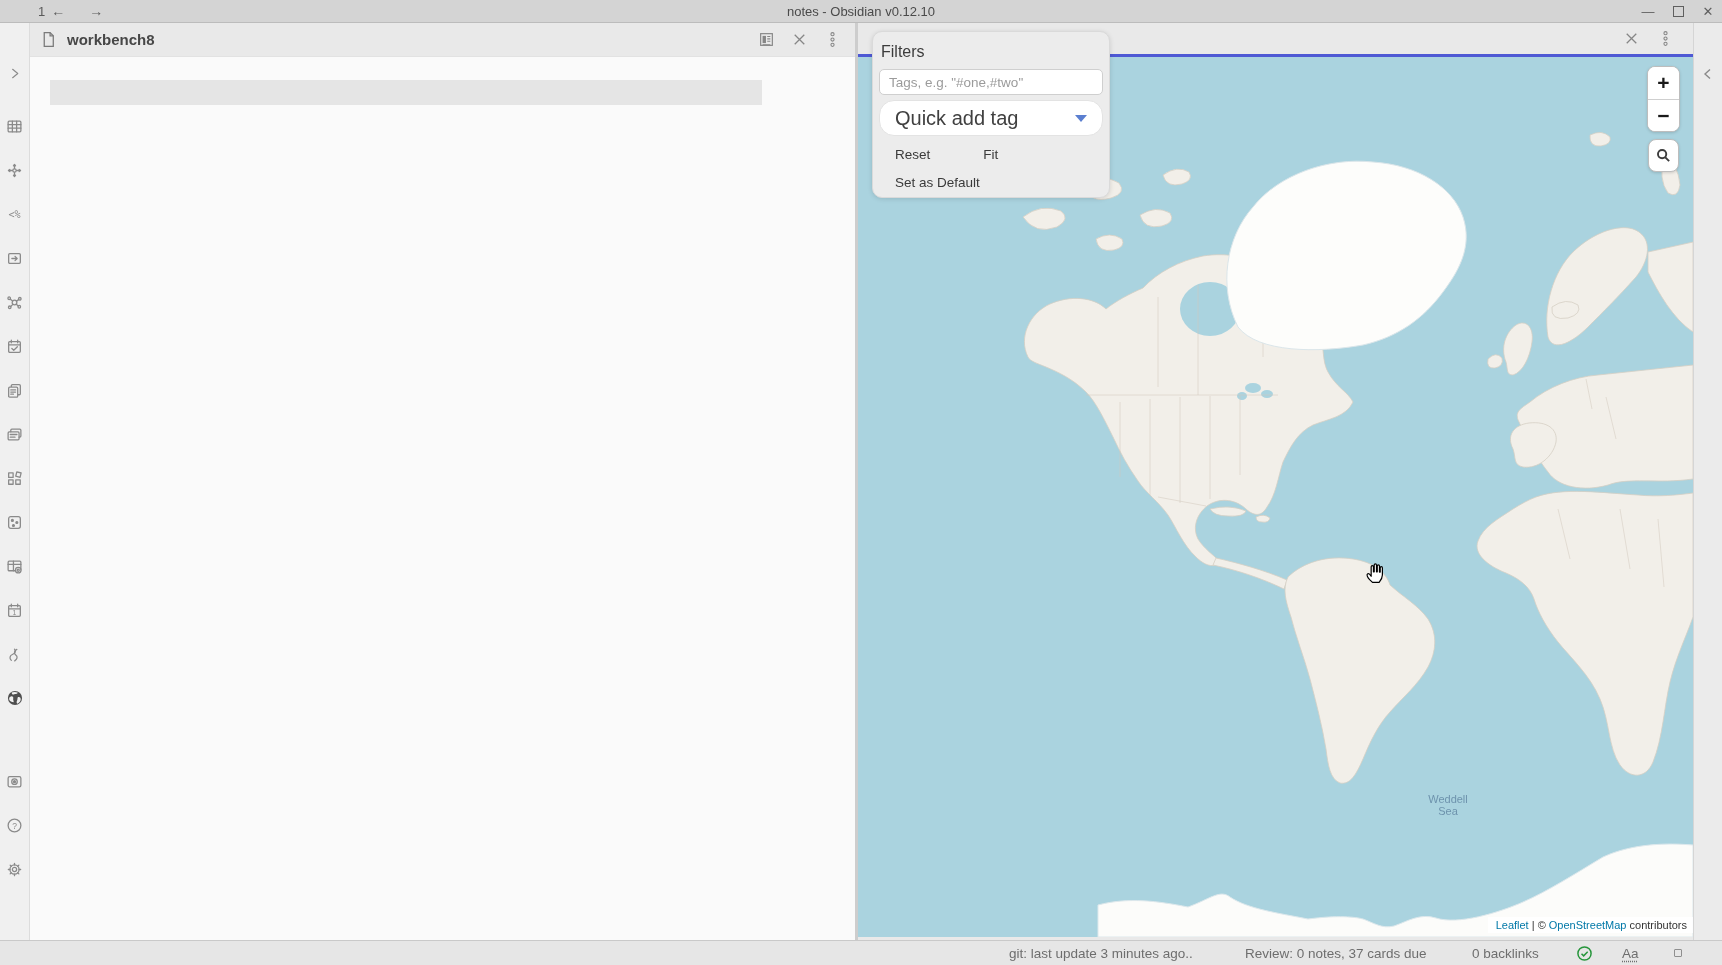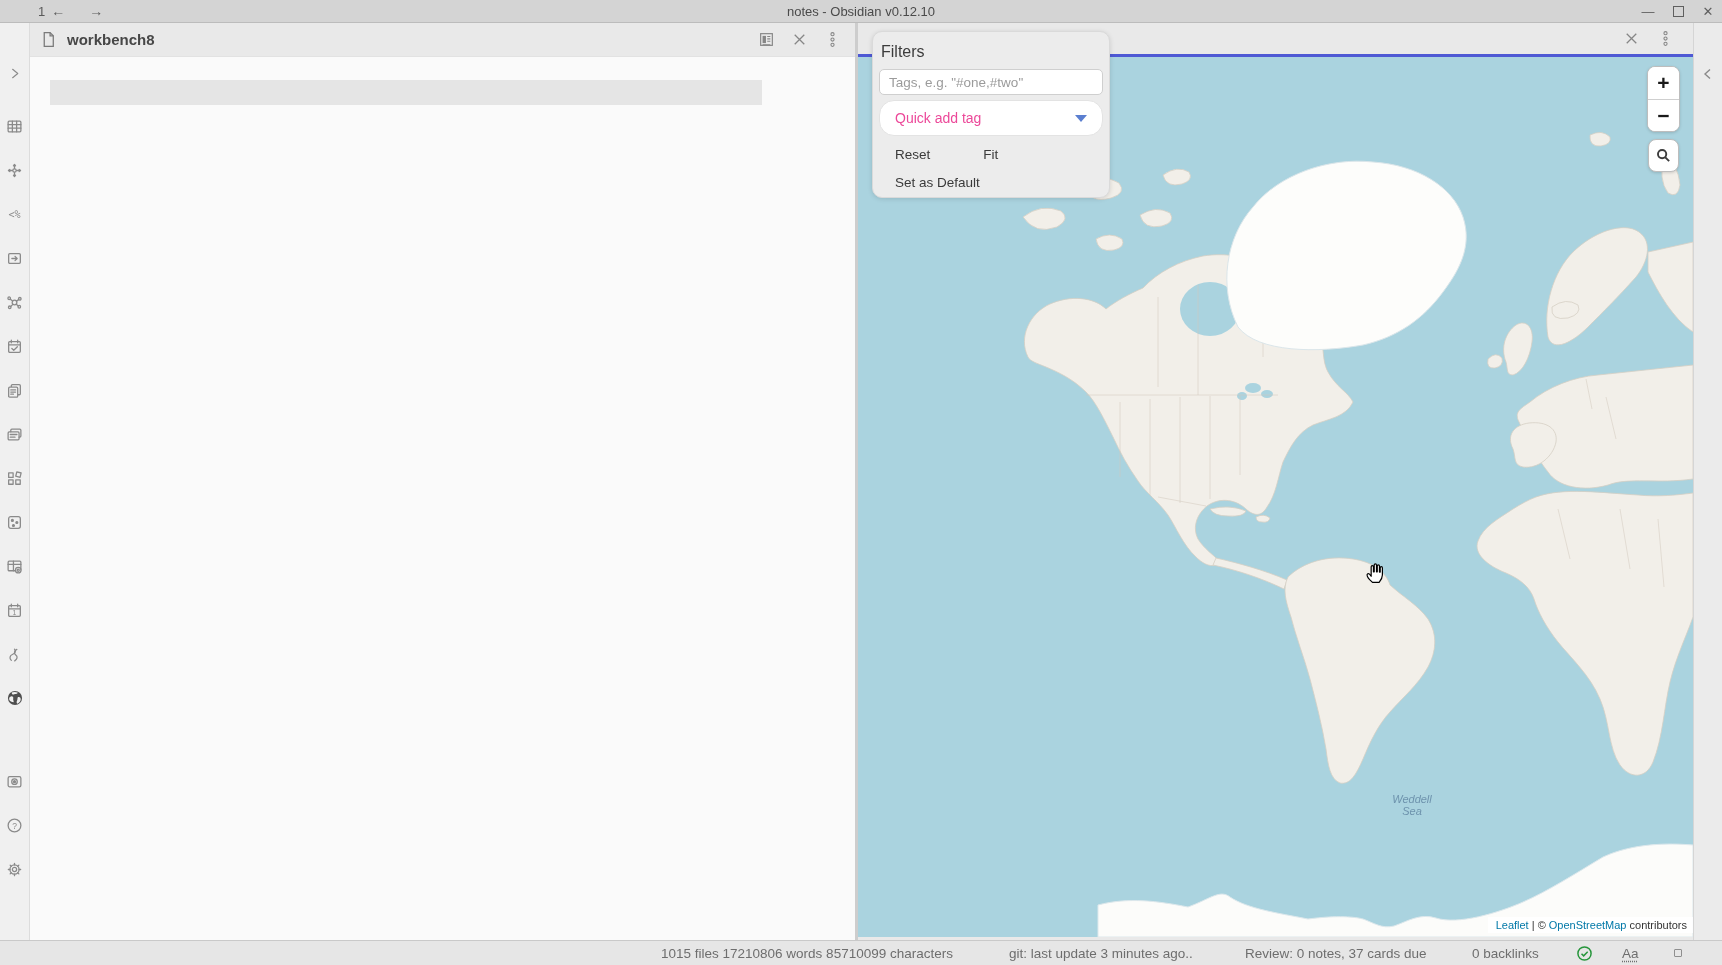--- a/index.html
+++ b/index.html
@@ -54,36 +54,36 @@
     font-size:21px; font-weight:bold; color:#1a1a1a; cursor:pointer; background:#fff; }
   .lz-btn + .lz-btn { border-top:1px solid #cfcfcf; }
   .leaflet-search { position:absolute; top:82px; right:14px; width:31px; height:33px; background:#fff;
     border:1px solid #bdbdbd; border-radius:8px; display:flex; align-items:center; justify-content:center;
     cursor:pointer; box-shadow:0 1px 3px rgba(0,0,0,.15); }
 
   .attribution { position:absolute; right:0; bottom:4px; height:16px; background:rgba(255,255,255,.85);
     font-size:11px; color:#333; padding:1px 6px 1px 8px; white-space:nowrap; display:flex; align-items:center; }
   .attribution .link { color:#0078a8; cursor:pointer; }
 
-  .weddell { position:absolute; left:524px; top:736px; width:60px; text-align:center;
-    font-style:italic; font-size:11px; color:#6e93ad; line-height:12px; pointer-events:none; }
+  .weddell { position:absolute; left:560px; top:736px; width:60px; text-align:center;
+    font-size:11px; color:#6e93ad; line-height:12px; pointer-events:none; }
 
   .map-cursor { position:absolute; left:505px; top:503px; pointer-events:none; }
 
   
   .filters-panel { position:absolute; left:14px; top:8px; width:238px; height:167px;
     background:#ececec; border:1px solid #dadada; border-radius:10px; box-shadow:0 1px 5px rgba(0,0,0,.13);
     padding:9px 6px; z-index:20; }
   .filters-title { font-size:16px; color:#3c3c3c; margin:2px 0 8px 2px; }
   .tags-input { width:100%; height:26px; border:1px solid #cfcfcf; border-radius:5px; background:#fff;
     font-size:13.5px; color:#333; padding:0 9px; outline:none; font-family:inherit; }
   .tags-input::placeholder { color:#9b9b9b; }
   .quick-add { margin-top:5px; width:100%; height:36px; background:#fff; border:1px solid #e3e3e3; border-radius:15px;
     display:flex; align-items:center; justify-content:space-between; padding:0 15px; cursor:pointer; }
-  .quick-add-label { font-size:14px; color:#ec4899; }
+  .quick-add-label { font-size:20px; color:#404040; }
   .caret-down { width:0; height:0; border-left:6px solid transparent; border-right:6px solid transparent;
     border-top:7px solid #5b7fd0; }
   .filter-btn-row { display:flex; margin:11px 0 0 16px; gap:53px; }
   .flat-btn { background:none; border:none; font-size:13.5px; color:#3a3a3a; cursor:pointer; padding:0; font-family:inherit; }
   .set-default-row { margin:11px 0 0 16px; }
 
   
   .right-strip { position:absolute; left:1693px; top:23px; width:29px; height:917px;
     background:#ebebeb; border-left:1px solid #d5d5d5; display:flex; justify-content:center; }
   .right-strip .hicon { margin-top:40px; }
@@ -416,21 +416,20 @@
 
   <div class="right-strip">
     <span class="hicon">
       <svg width="16" height="16" viewBox="0 0 16 16" fill="none" stroke="#8a8a8a" stroke-width="1.4">
           <path d="M10 3.5 L5 8 L10 12.5"></path>
         </svg>
     </span>
   </div>
 
   <div class="statusbar">
-    <div class="sb-item" style="left:661px;">1015 files 17210806 words 85710099 characters</div>
     <div class="sb-item" style="left:1009px;">git: last update 3 minutes ago..</div>
     <div class="sb-item" style="left:1245px;">Review: 0 notes, 37 cards due</div>
     <div class="sb-item" style="left:1472px;">0 backlinks</div>
     <div class="sb-item" style="left:1576px;">
       <svg width="17" height="17" viewBox="0 0 16 16" fill="none" stroke="#27963c" stroke-width="1.4">
           <circle cx="8" cy="8" r="6.2"></circle>
           <path d="M5.2 8.2 L7.2 10.2 L11 6.4"></path>
         </svg>
     </div>
     <div class="sb-item sb-aa" style="left:1622px;">Aa</div>

